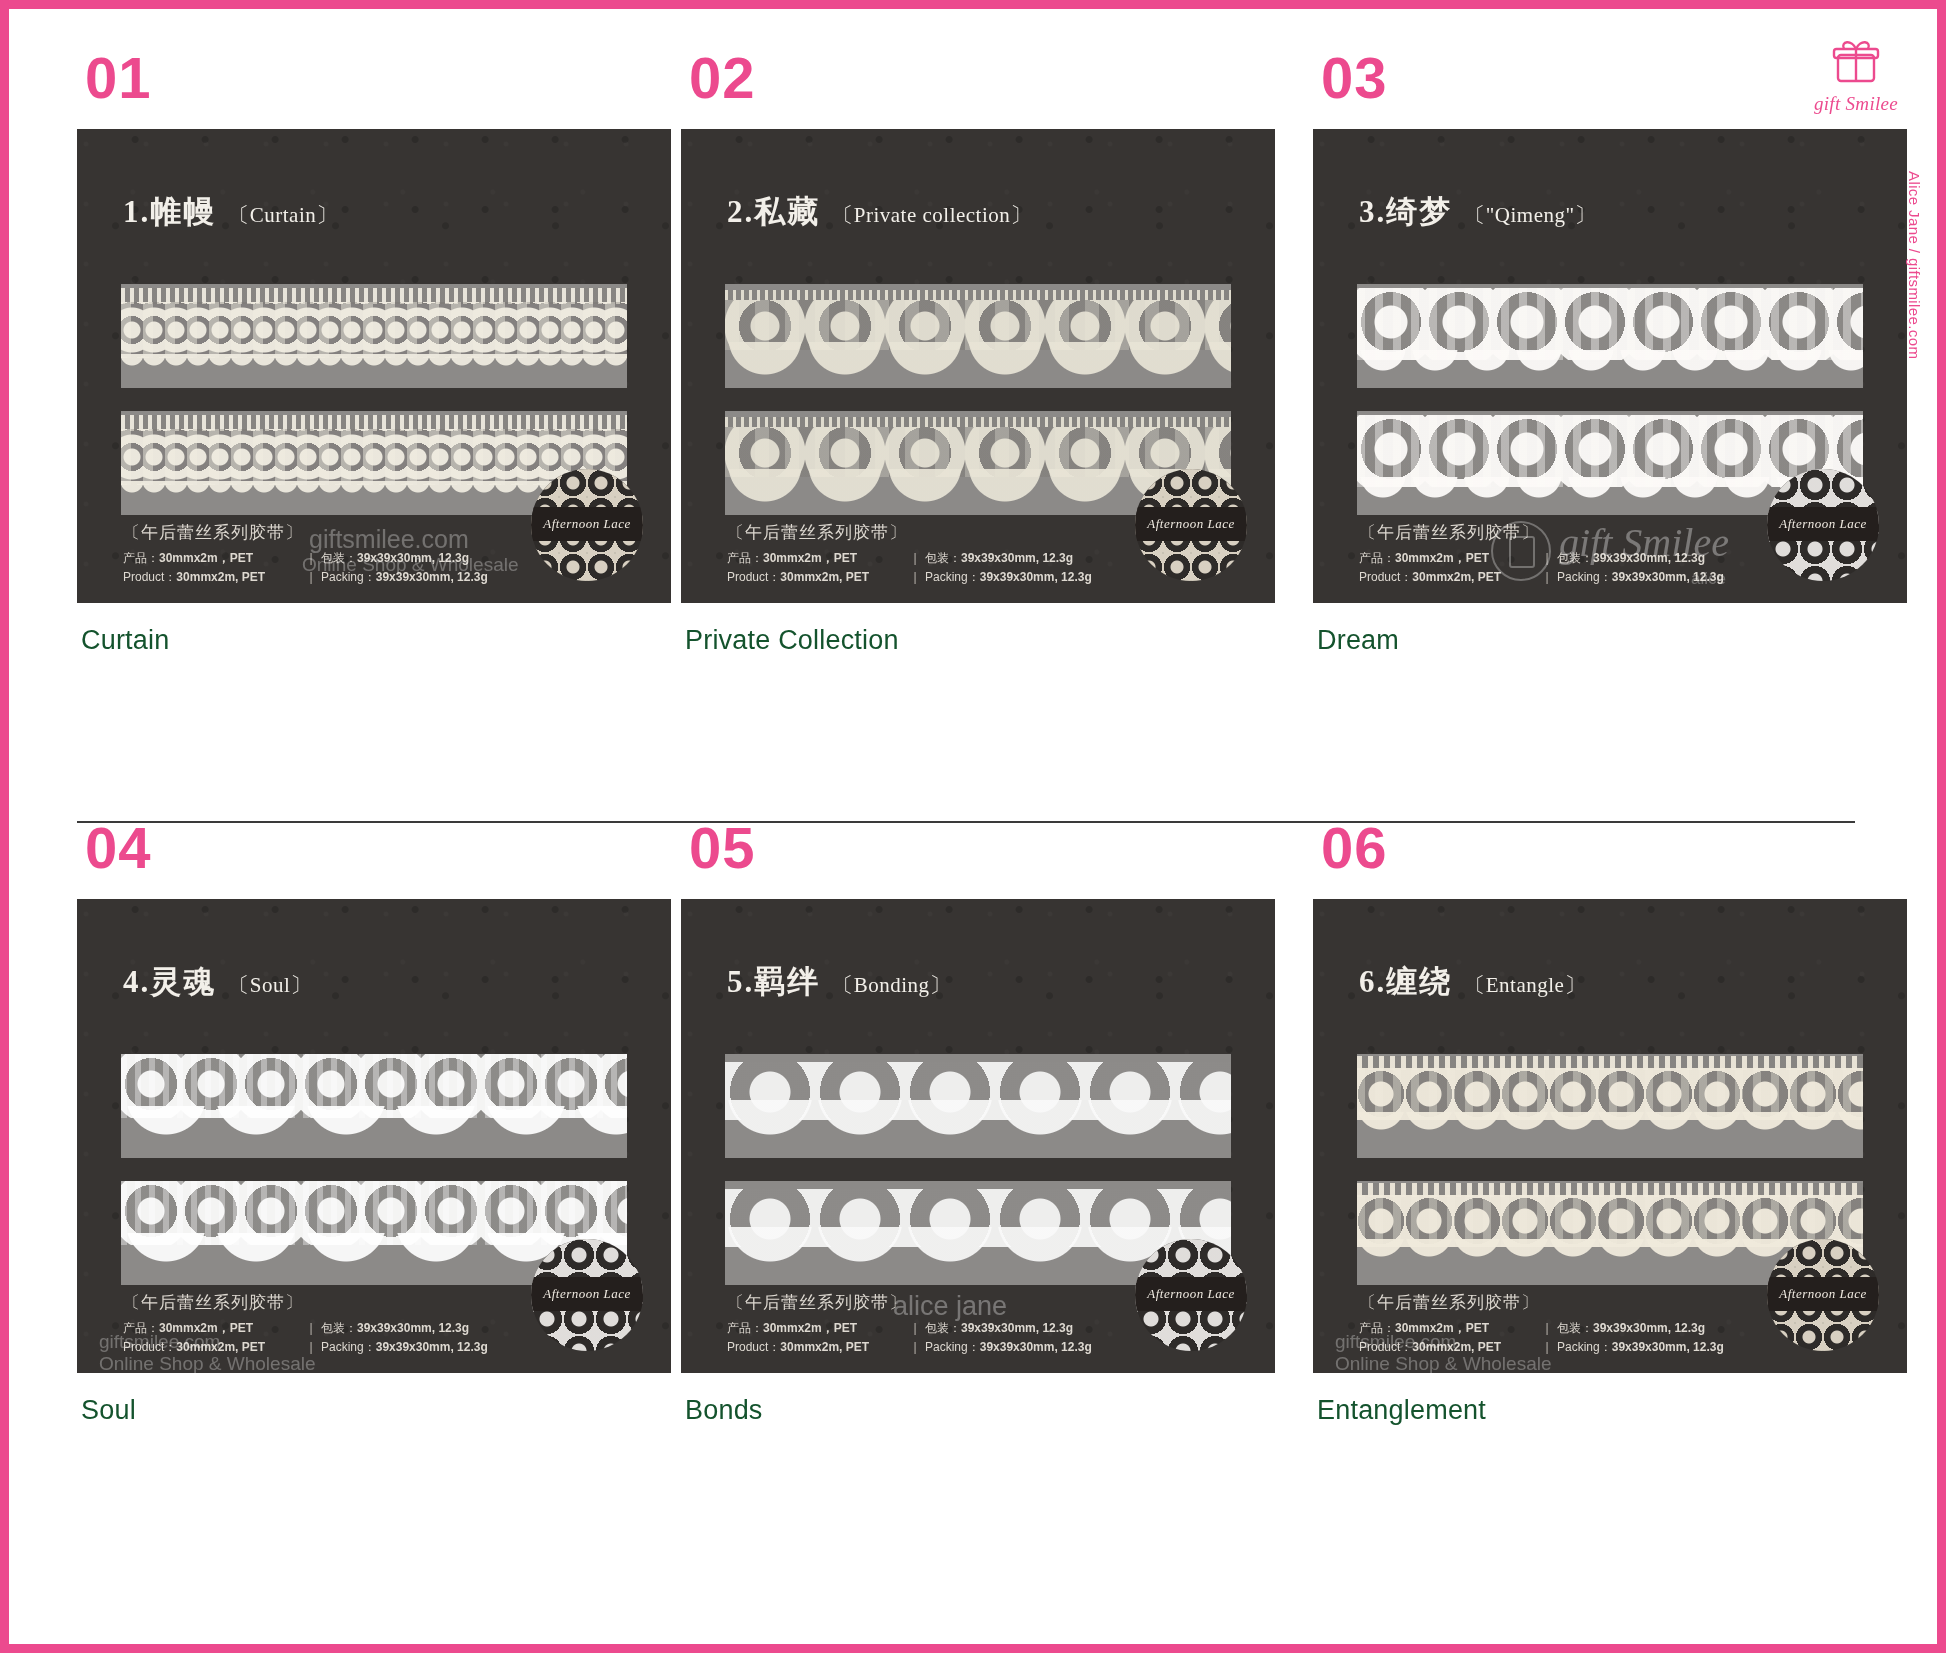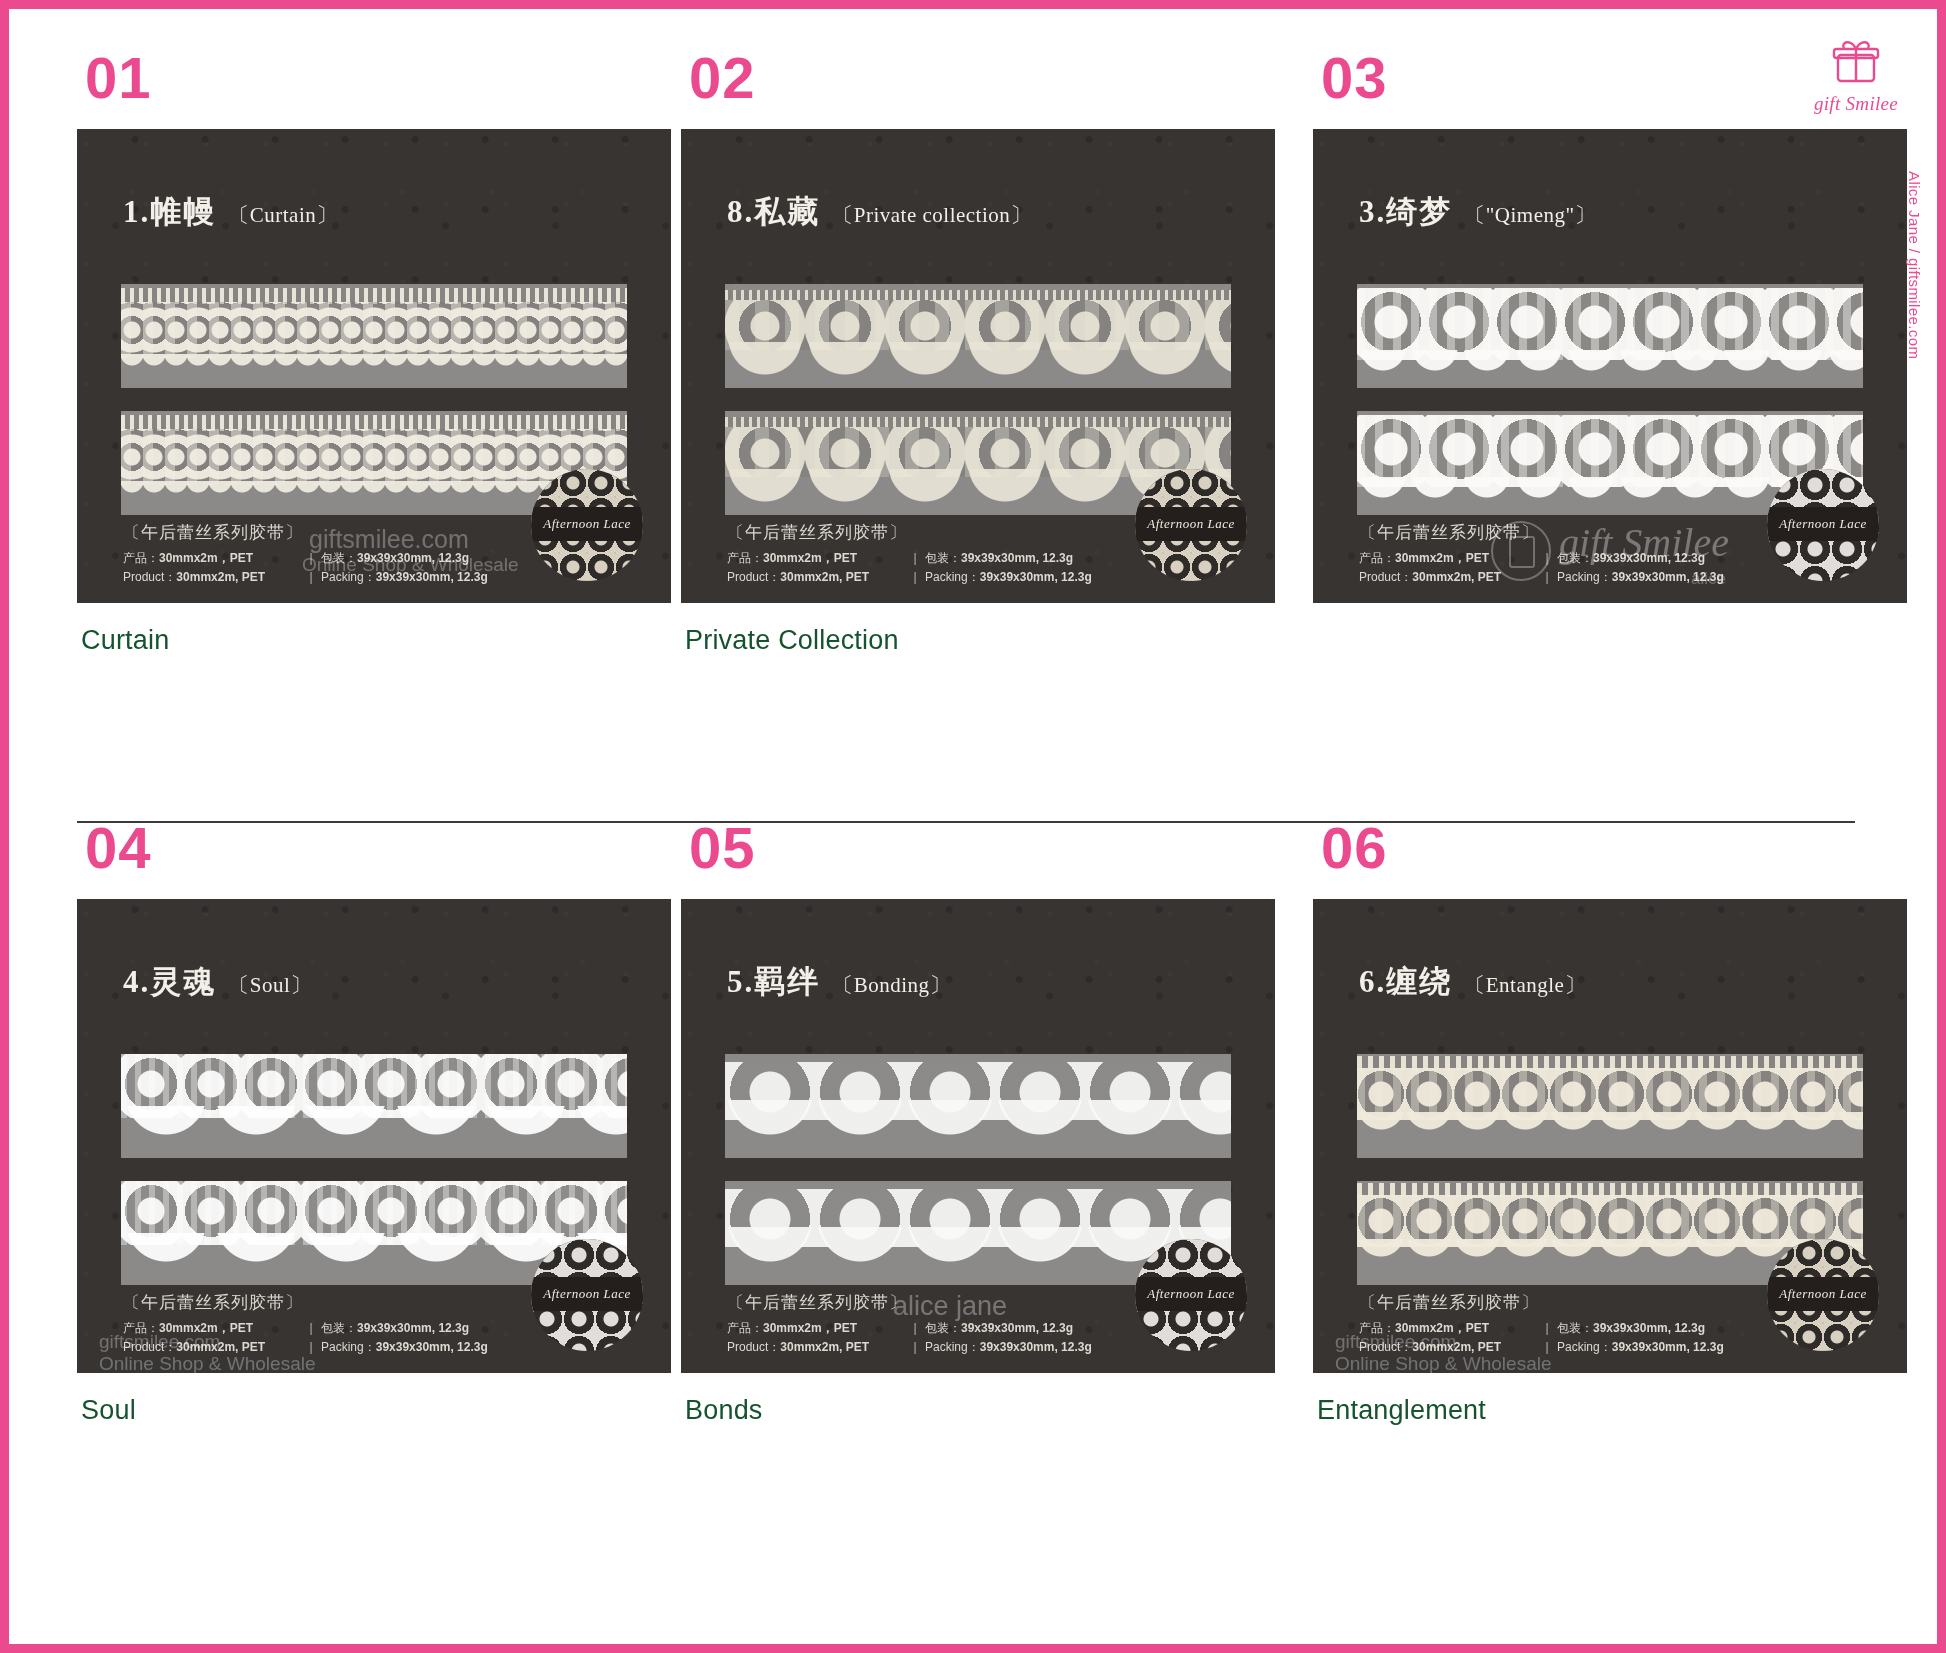--- a/index.html
+++ b/index.html
@@ -432,21 +432,21 @@
           <div class="wm wm-sub" style="left:225px; top:425px;">Online Shop &amp; Wholesale</div>
         </div>
         <div class="caption">Curtain</div>
       </div>
 
       <div class="card-slot slot-2">
         <div class="card-number">02</div>
         <div class="card">
           <div class="card-texture"></div>
           <div class="card-title">
-            <span class="cn">8.私藏</span><span class="en">〔Private collection〕</span>
+            <span class="cn">2.私藏</span><span class="en">〔Private collection〕</span>
           </div>
           <div class="lace-strip s1">
             <div class="lace-inner lace-b">
                 <div class="band-top"></div>
                 <div class="body"></div>
                 <div class="scallop"></div>
               </div>
           </div>
           <div class="lace-strip s2">
             <div class="lace-inner lace-b">
@@ -513,20 +513,21 @@
           <div class="badge">
             <div class="badge-lace pale"></div>
             <div class="badge-bar">
                 <span>Afternoon Lace</span>
               </div>
           </div>
           <div class="wm-ring" style="left:178px; top:392px;"></div>
           <div class="wm wm-giftsmilee-script" style="left:246px; top:390px;">gift Smilee</div>
           <div class="wm wm-smile-small" style="left:378px; top:440px;">alice</div>
         </div>
+        <div class="caption">Dream</div>
       </div>
 
     </div>
 
     <div class="row row-2">
 
       <div class="card-slot slot-1">
         <div class="card-number">04</div>
         <div class="card">
           <div class="card-texture"></div>

